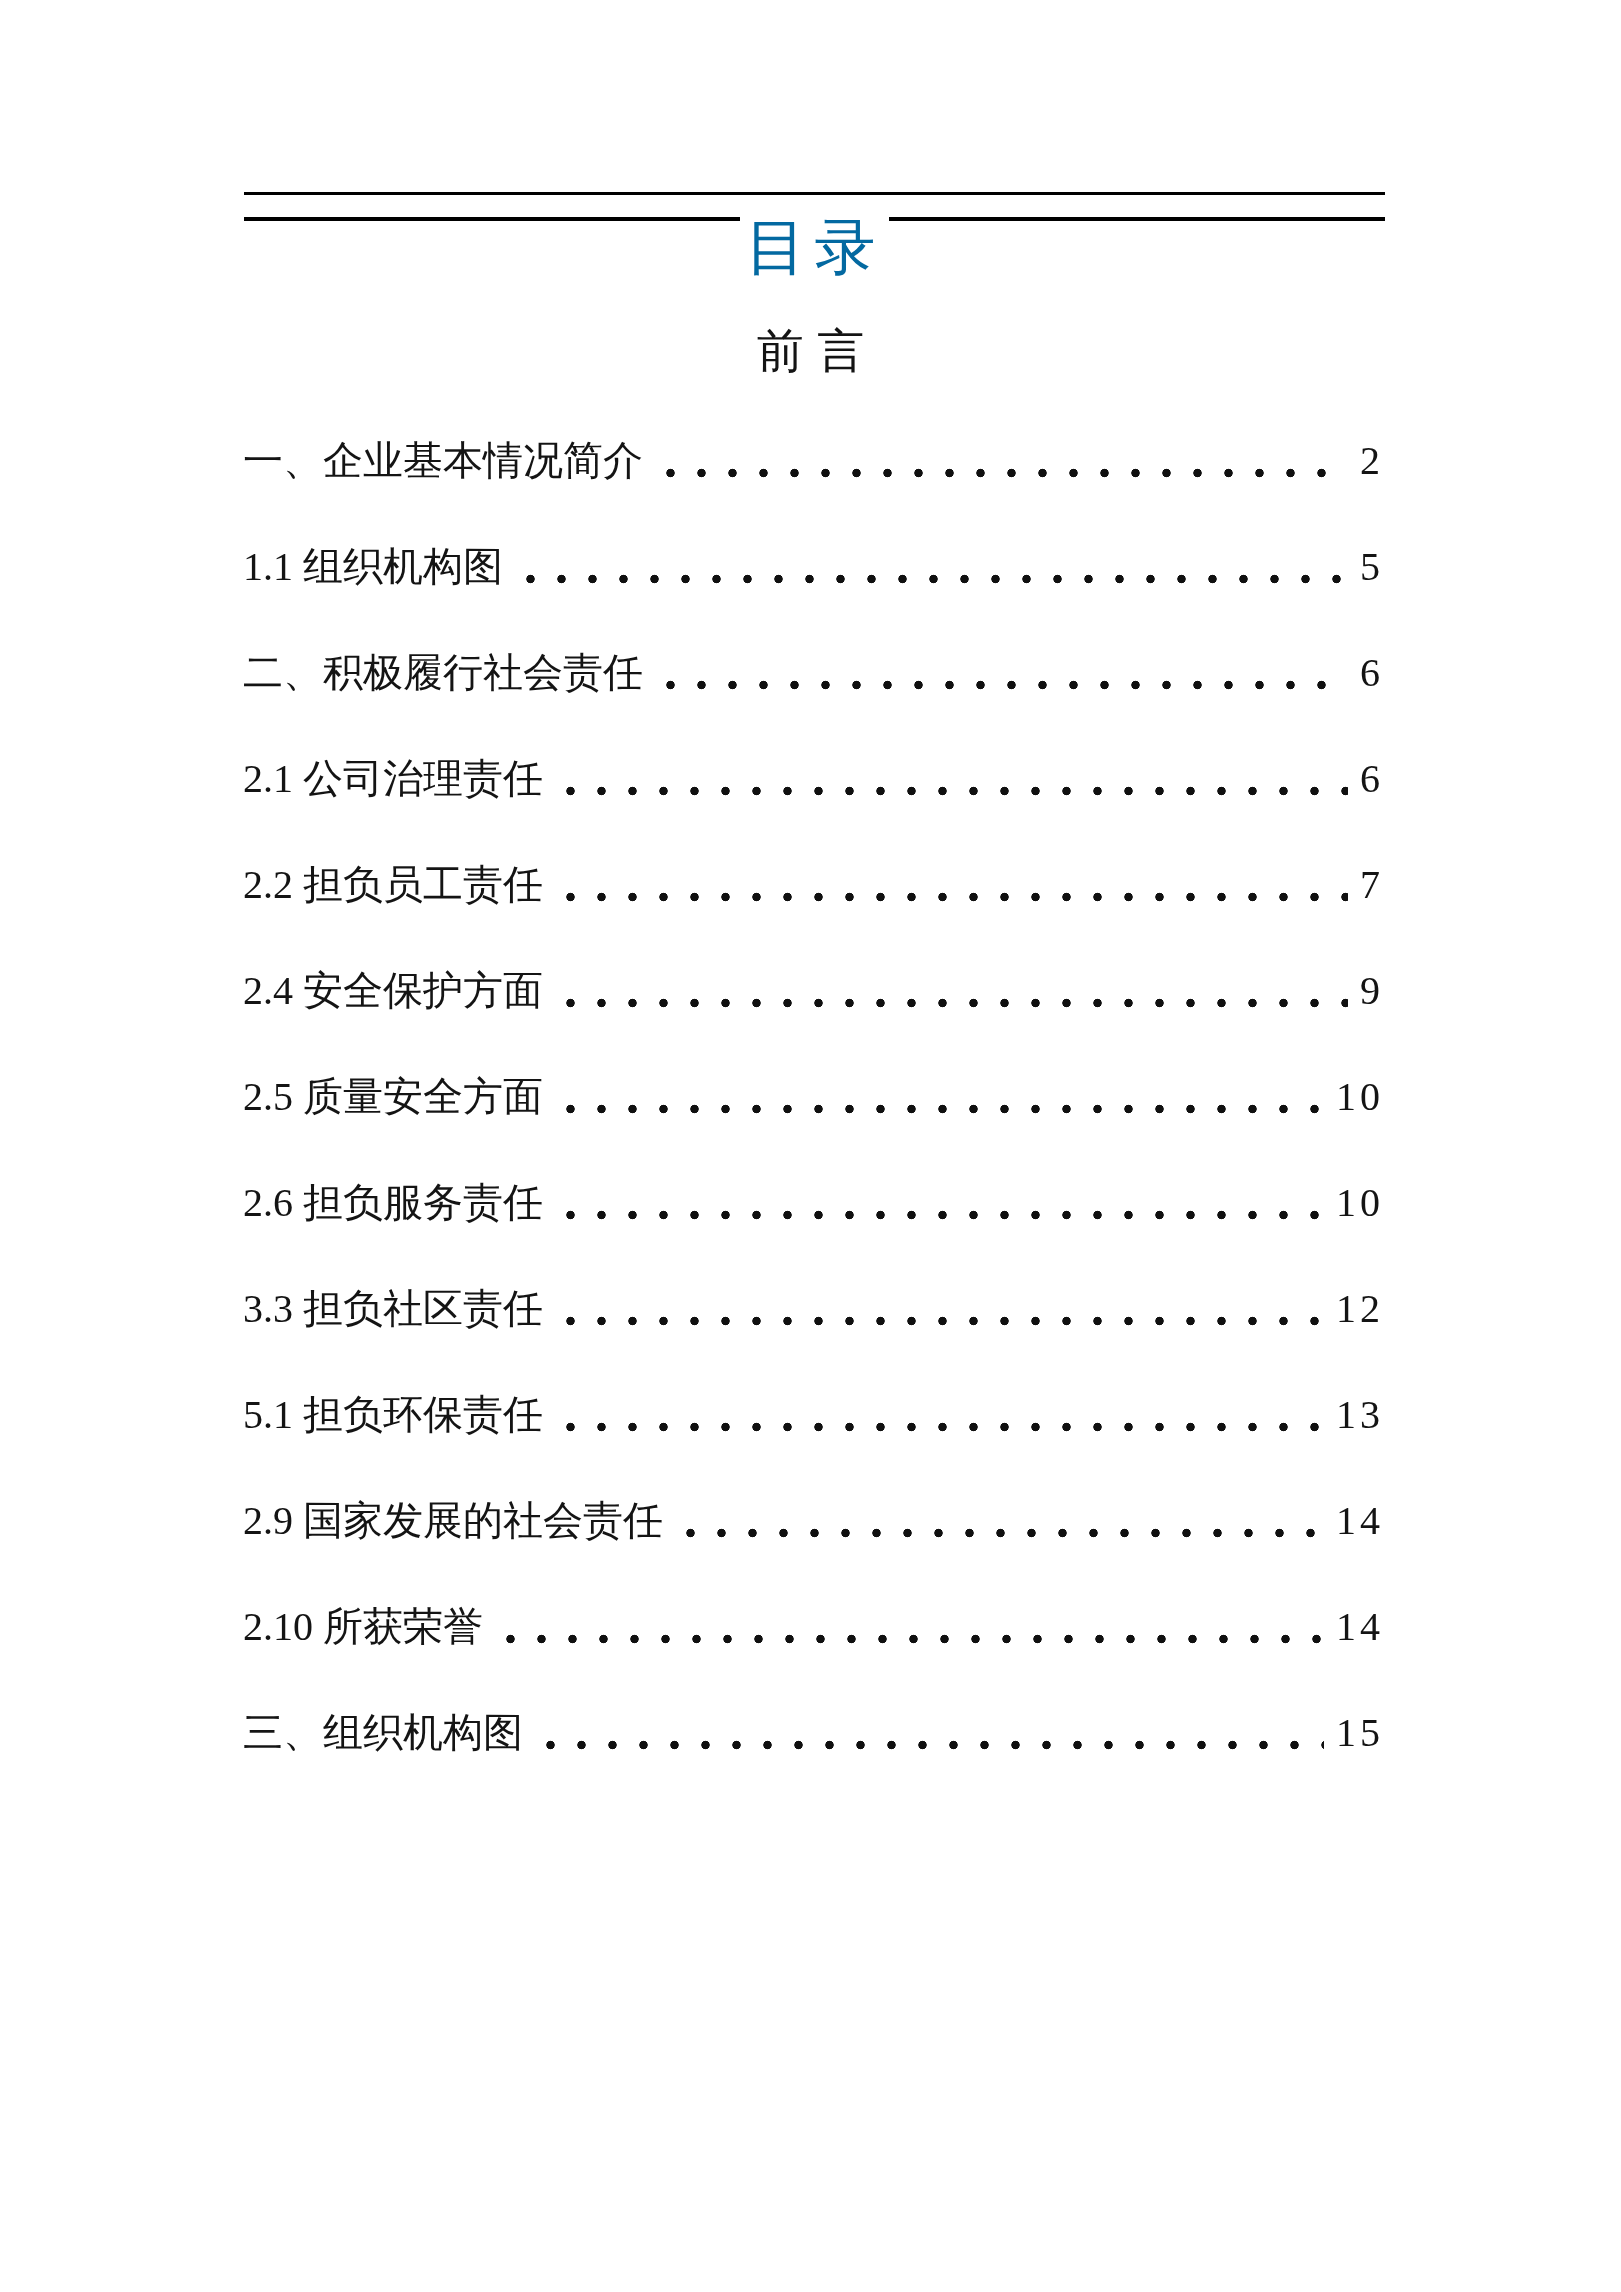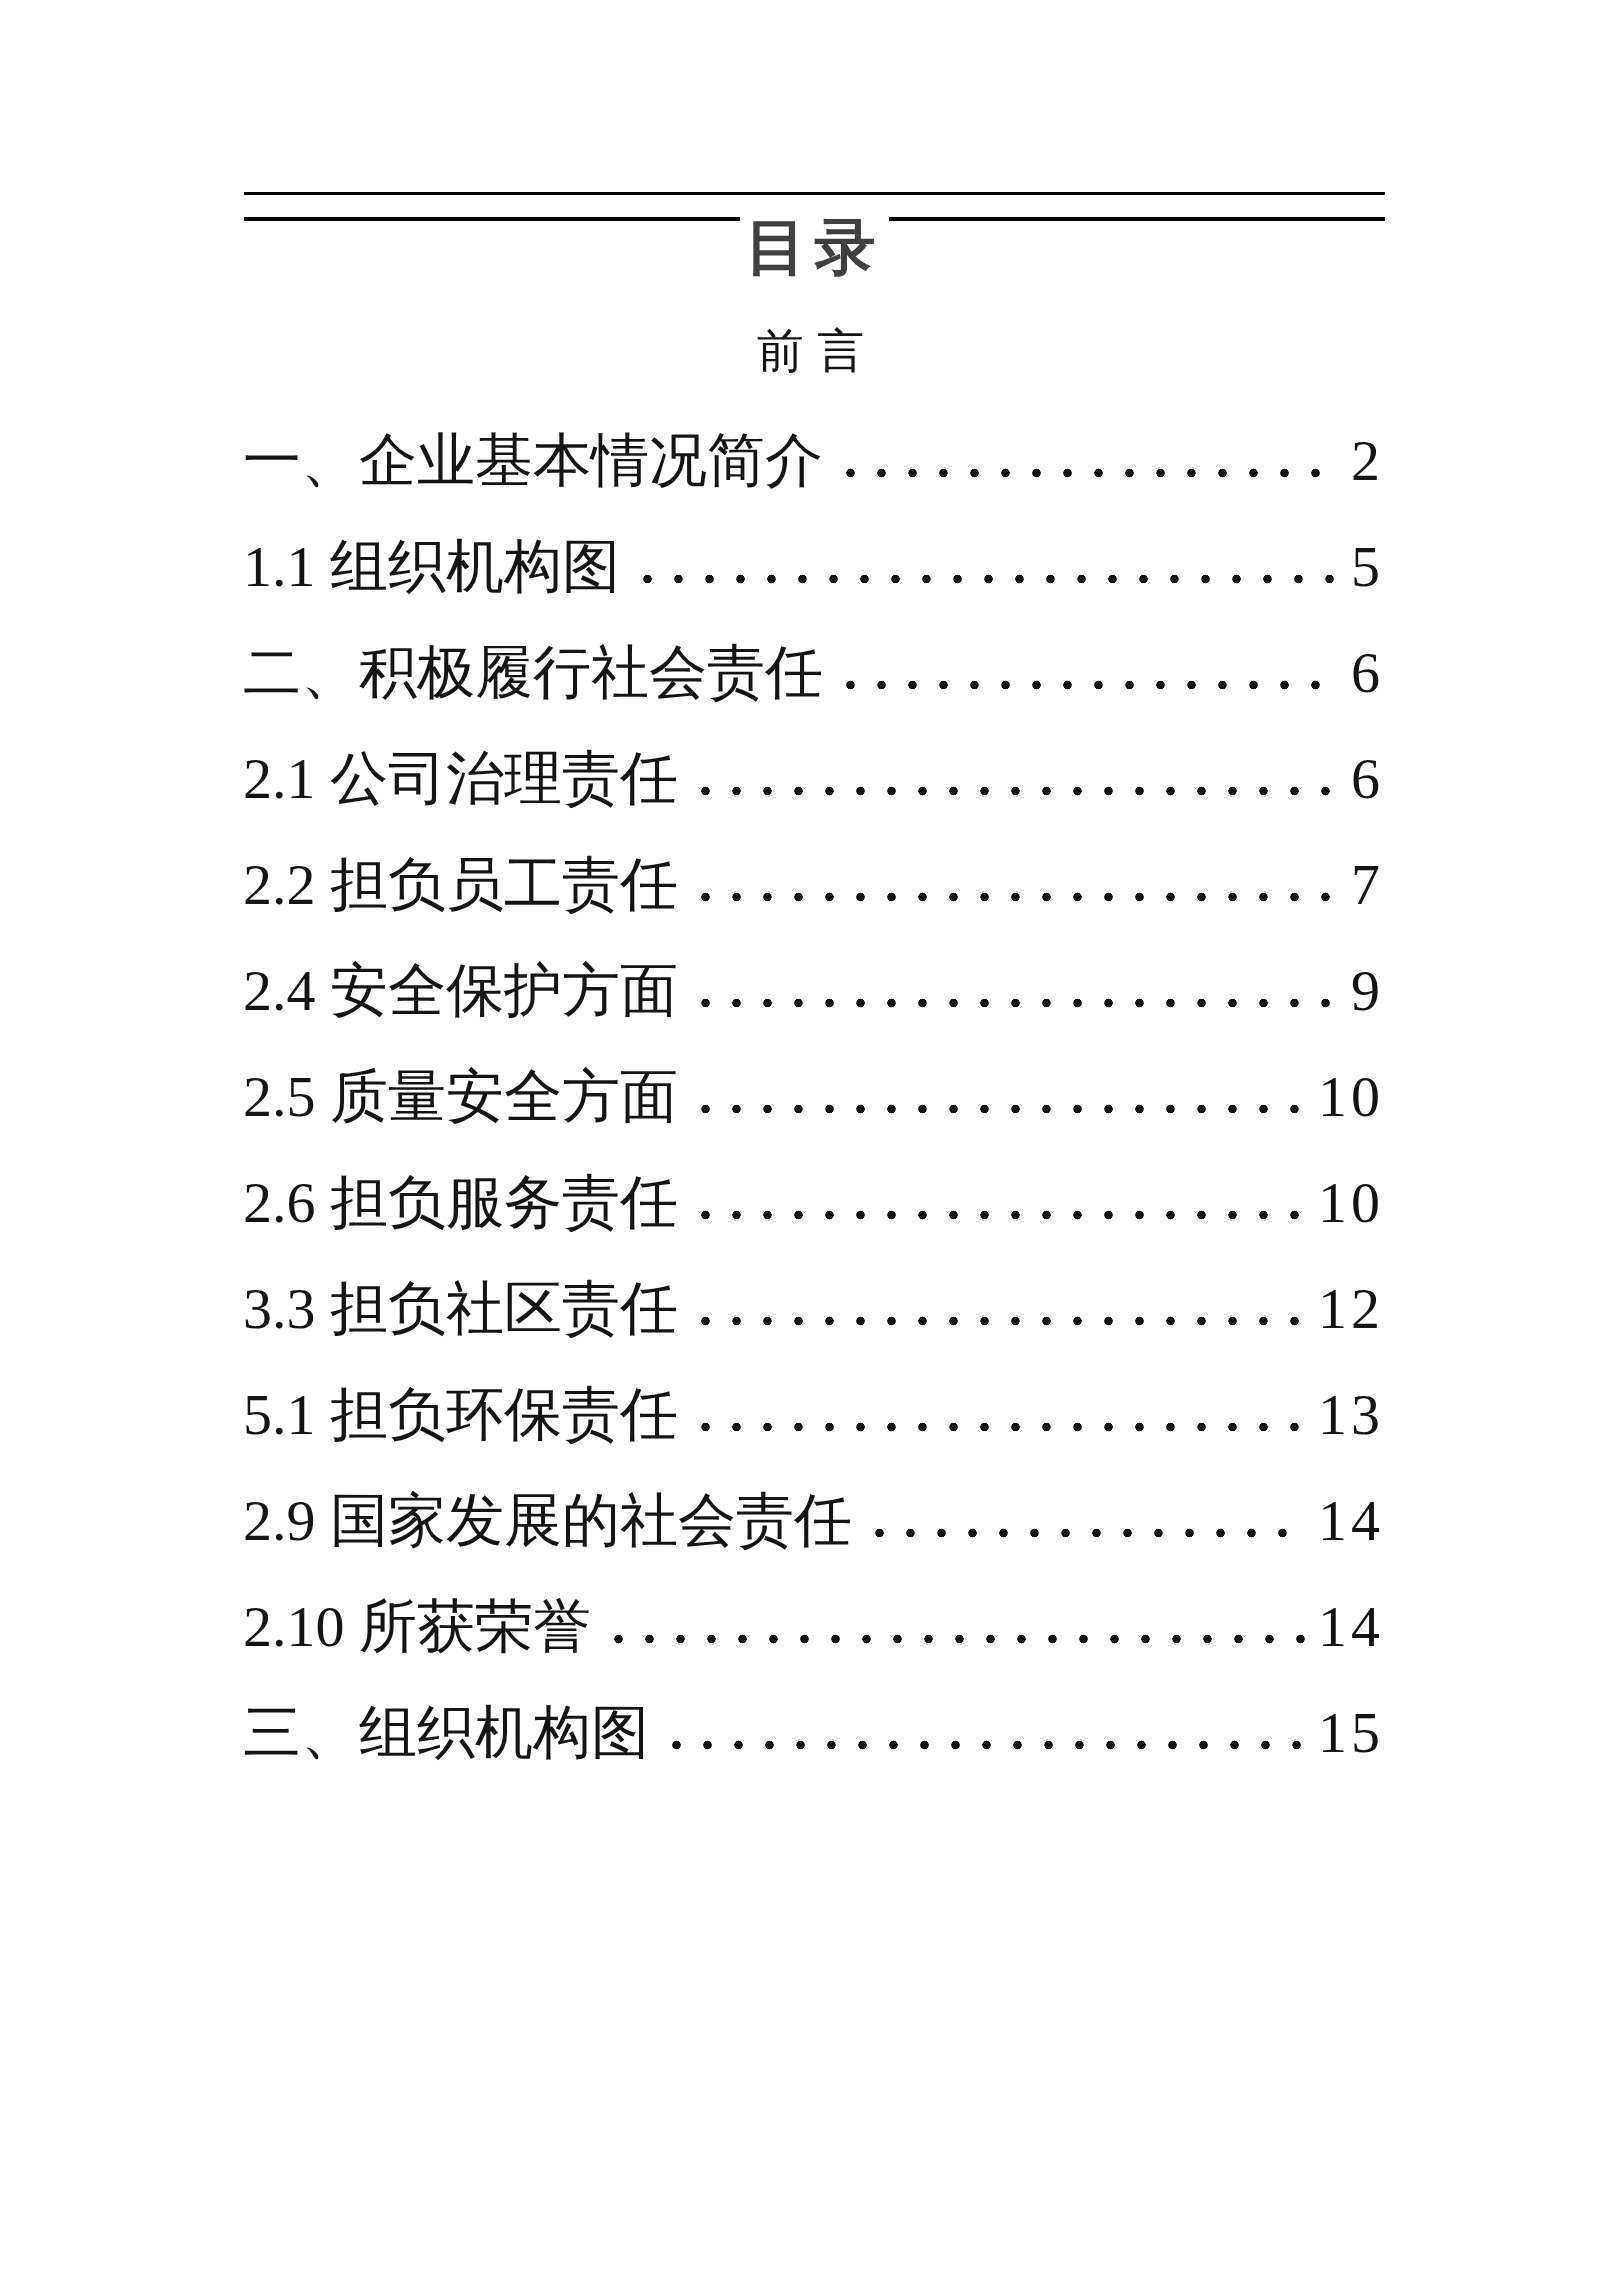--- a/index.html
+++ b/index.html
@@ -25,25 +25,25 @@
   .rule-top    { top: 192px; height: 2.9px; }
   .rule-bottom { top: 217px; height: 3.9px; }
   .doc-title {
     position: absolute;
     top: 215px;
     left: 0;
     right: 0;
     margin: 0;
     text-align: center;
     font-family: "Liberation Sans", "DejaVu Sans", sans-serif;
-    font-weight: 700;
+    font-weight: 400;
     font-size: 61px;
     line-height: 65px;
     letter-spacing: 7.8px;
-    color: #404040;
+    color: #0369a1;
   }
   .doc-title-text {
     background: #ffffff;
     padding: 0 5.9px;
     margin-right: -7.8px; 
   }
   .preface {
     position: absolute;
     top: 325px;
     left: 0;
@@ -58,21 +58,21 @@
     position: absolute;
     top: 435px;
     left: 243px;
     width: 1137px;
   }
   .toc-row {
     display: flex;
     align-items: flex-end;
     height: 51px;
     margin-bottom: 55px; 
-    font-size: 58px;
+    font-size: 40px;
     line-height: 51px;
   }
   .toc-label {
     white-space: pre;
     flex: 0 0 auto;
   }
   .toc-leader {
     flex: 1 1 auto;
     height: 9.8px;
     margin: 0 11.8px 7.8px 11.8px;

